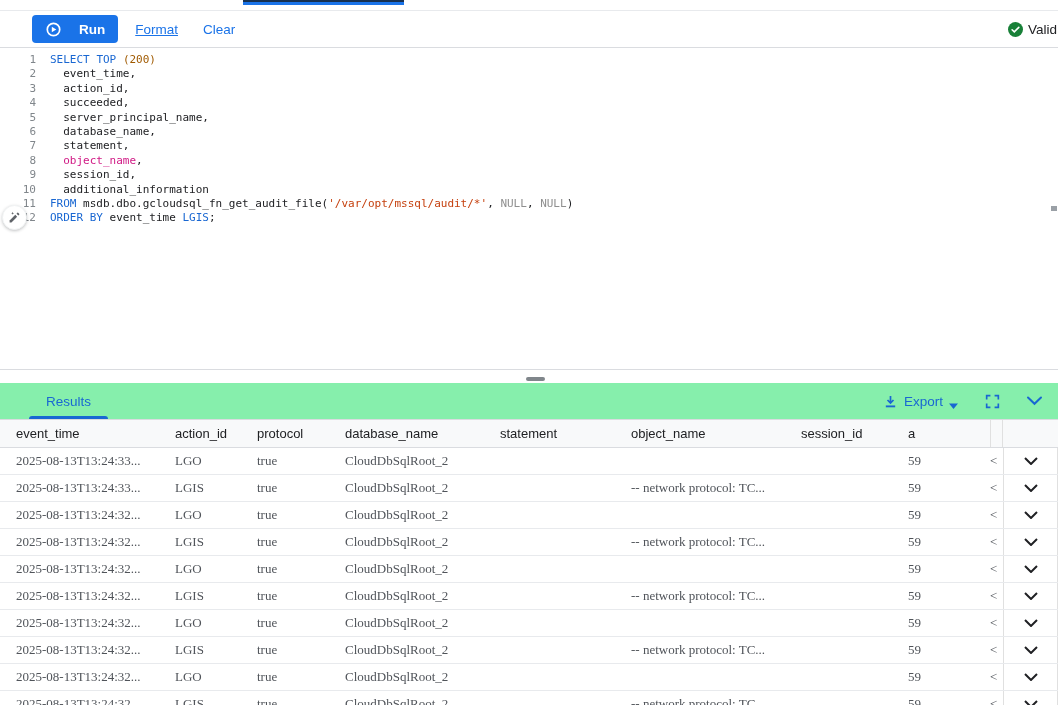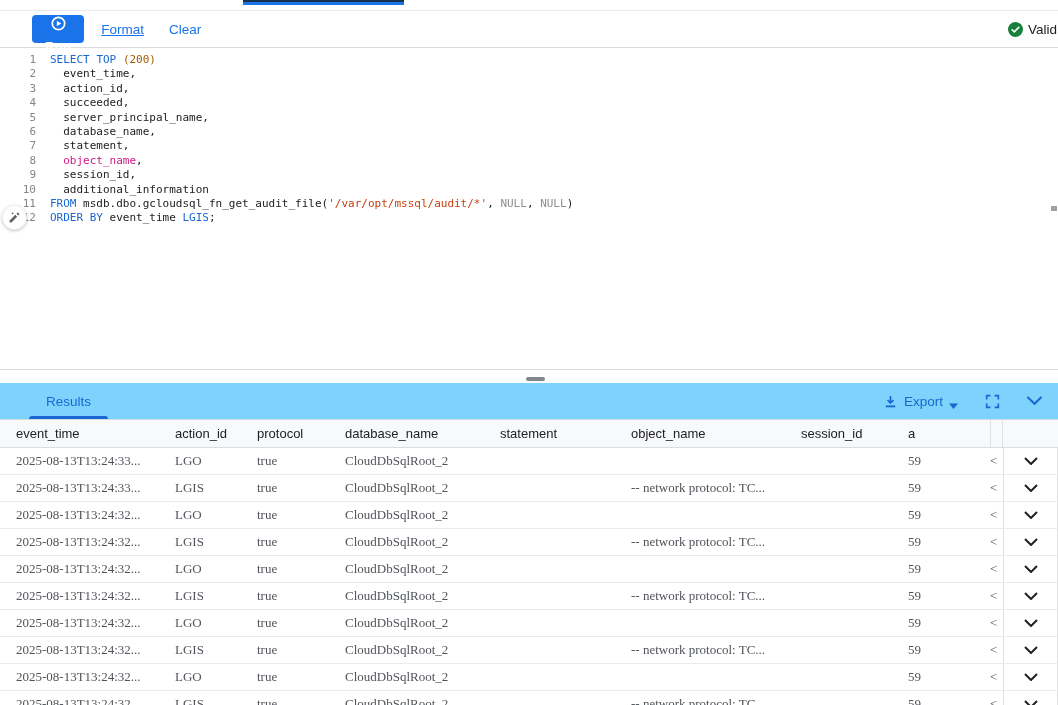--- a/index.html
+++ b/index.html
@@ -9,21 +9,21 @@
   
   .topstrip { height: 11px; position: relative; background: #fff; border-bottom: 1px solid #e8eaed; }
   .tab-dark { position: absolute; left: 243px; top: 0; width: 161px; height: 2px; background: #17304f; }
   .tab-underline { position: absolute; left: 243px; top: 2px; width: 161px; height: 3px; background: #1a73e8; }
 
   
   .toolbar { height: 37px; border-bottom: 1px solid #dadce0; display: flex; align-items: center;
     padding-left: 32px; background: #fff; }
   .run-btn { height: 28px; padding: 0 13px; background: #1a73e8; color: #fff; border: none;
     border-radius: 4px; font-family: "Liberation Sans", sans-serif; font-size: 13.5px; font-weight: bold;
-    display: inline-flex; align-items: center; gap: 7px; cursor: pointer; flex-direction: column; }
+    display: inline-flex; align-items: center; gap: 17px; cursor: pointer; }
   .txt-btn { background: none; border: none; color: #1a73e8; font-family: "Liberation Sans", sans-serif;
     font-size: 13.5px; font-weight: 500; cursor: pointer; }
   .fmt { margin-left: 17px; text-decoration: underline; }
   .clr { margin-left: 25px; }
   .tb-spacer { flex: 1; }
   .valid { display: flex; align-items: center; gap: 5px; font-size: 13.5px; color: #202124; padding-right: 1px; }
 
   
   .editor { height: 321px; position: relative; background: #fff;
     font-family: "DejaVu Sans Mono", monospace; font-size: 11px; }
@@ -40,21 +40,21 @@
     background: #fff; border: 1px solid #f1f3f4; box-shadow: 0 1px 3px rgba(60,64,67,.3);
     display: flex; align-items: center; justify-content: center; cursor: pointer; }
   .ed-scroll-thumb { position: absolute; right: 1px; top: 158px; width: 6px; height: 5px; background: #9aa0a6; }
 
   
   .splitter { height: 14px; border-top: 1px solid #dadce0; position: relative; background: #fff; }
   .split-handle { position: absolute; left: 526px; top: 7px; width: 19px; height: 4px;
     background: #80868b; border-radius: 2px; cursor: row-resize; }
 
   
-  .results-toolbar { height: 36px; position: relative; background: #7dd3fc; }
+  .results-toolbar { height: 36px; position: relative; background: #86efac; }
   .results-tab { position: absolute; left: 29px; top: 0; width: 79px; height: 36px;
     display: flex; align-items: center; justify-content: center;
     color: #1967d2; font-size: 13.5px; font-weight: 500; cursor: pointer; }
   .results-tab-underline { position: absolute; left: 29px; bottom: 0; width: 79px; height: 3px;
     background: #1967d2; border-radius: 3px 3px 0 0; }
   .rt-right { position: absolute; right: 0; top: 0; height: 36px; display: flex; align-items: center; }
   .export-btn { display: flex; align-items: flex-end; gap: 6px; background: none; border: none;
     color: #1967d2; font-family: "Liberation Sans", sans-serif; font-size: 13.5px; font-weight: 500; cursor: pointer; }
   .icon-btn { background: none; border: none; display: flex; align-items: center; cursor: pointer; }
   .fs-btn { margin-left: 27px; }

